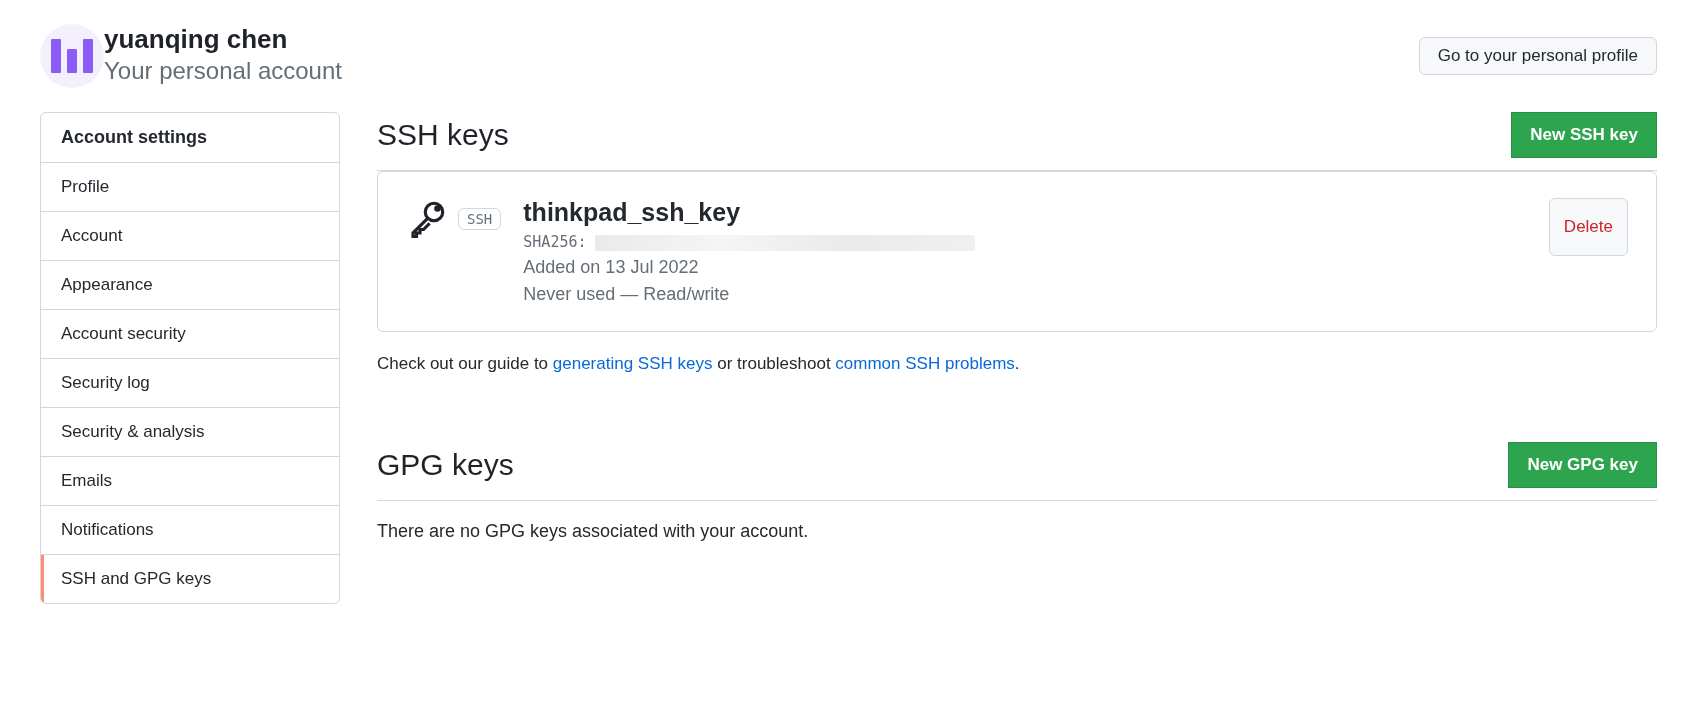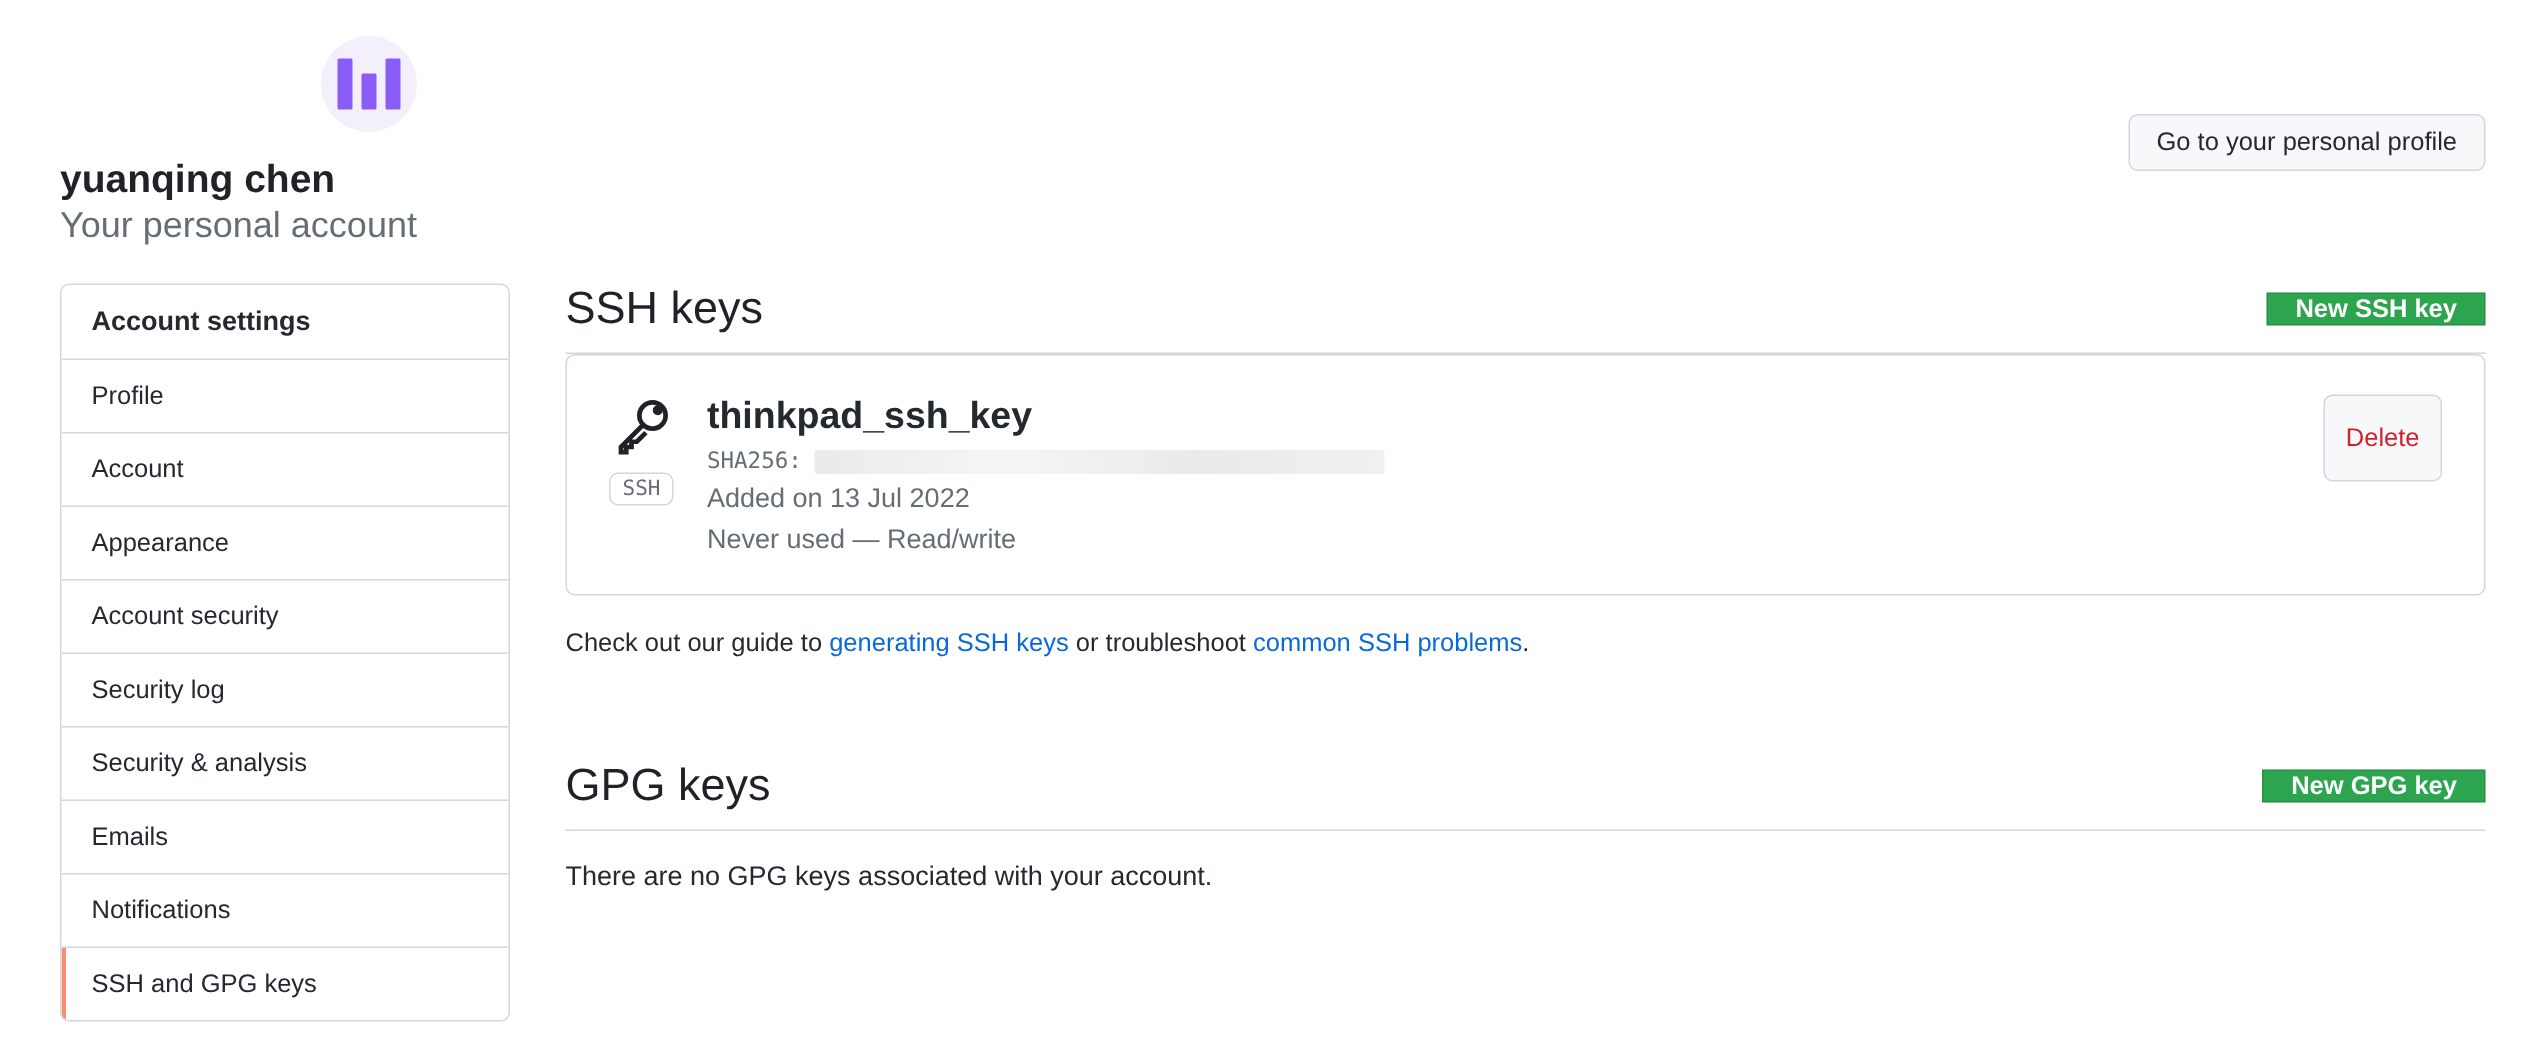--- a/index.html
+++ b/index.html
@@ -8,42 +8,42 @@
       color: #24292f;
       background: #ffffff;
       padding: 24px 40px;
     }
     .header {
       display: flex;
       align-items: center;
       justify-content: space-between;
       margin-bottom: 24px;
     }
-    .header-left { display: flex; align-items: flex-end; gap: 16px; flex-direction: column; }
+    .header-left { display: flex; align-items: flex-start; gap: 0; }
     .avatar {
       width: 64px; height: 64px; border-radius: 50%;
       background: #f4f0fb;
       display: flex; align-items: center; justify-content: center;
       overflow: hidden;
     }
     .avatar-inner { display: flex; gap: 6px; align-items: flex-end; }
     .bar { width: 10px; background: #8b5cf6; border-radius: 1px; }
     .bar1 { height: 34px; }
     .bar2 { height: 24px; }
     .bar3 { height: 34px; }
     .username { font-size: 26px; font-weight: 600; color: #1f2328; }
     .subtitle { font-size: 24px; color: #656d76; margin-top: 2px; }
     .btn {
       border: 1px solid #d0d7de; border-radius: 6px;
       padding: 8px 18px; font-size: 17px; background: #f6f8fa;
       color: #24292f; cursor: pointer; font-weight: 500;
     }
     .btn-green {
       background: #2da44e; color: #fff; border: 1px solid rgba(27,31,36,.15);
-      font-weight: 600; padding: 0 18px; font-size: 17px;
+      font-weight: 600; padding: 12px 18px; font-size: 17px;
     }
     .btn-danger {
       border: 1px solid #d0d7de; border-radius: 6px;
       padding: 18px 14px; font-size: 17px; background: #f6f8fa;
       color: #cf222e; cursor: pointer; font-weight: 500;
     }
     .layout { display: flex; gap: 37px; }
     .sidebar {
       width: 300px; flex-shrink: 0;
       border: 1px solid #d0d7de; border-radius: 6px;
@@ -66,21 +66,21 @@
       border-bottom: 1px solid #d0d7de; padding-bottom: 12px;
     }
     .section-title { font-size: 30px; font-weight: 400; color: #1f2328; text-align: right; }
     .section-desc { font-size: 18px; margin: 20px 0; color: #24292f; }
     .key-box {
       border: 1px solid #d0d7de; border-radius: 6px;
       padding: 26px 28px; display: flex; align-items: flex-start;
       justify-content: space-between; gap: 20px;
     }
     .key-left { display: flex; gap: 22px; align-items: flex-start; }
-    .key-icon-col { display: flex; flex-direction: column; align-items: center; gap: 10px; }
+    .key-icon-col { display: flex; flex-direction: row; align-items: center; gap: 10px; }
     .key-icon { width: 42px; height: 42px; color: #1f2328; }
     .ssh-badge {
       border: 1px solid #d0d7de; border-radius: 6px;
       padding: 2px 8px; font-size: 14px; color: #656d76;
       font-family: ui-monospace, SFMono-Regular, Menlo, monospace;
     }
     .key-details h4 { font-size: 25px; font-weight: 600; margin-bottom: 6px; }
     .fingerprint {
       font-size: 15px; font-family: ui-monospace, SFMono-Regular, Menlo, monospace;
       color: #656d76; display: flex; align-items: flex-end; gap: 8px;

